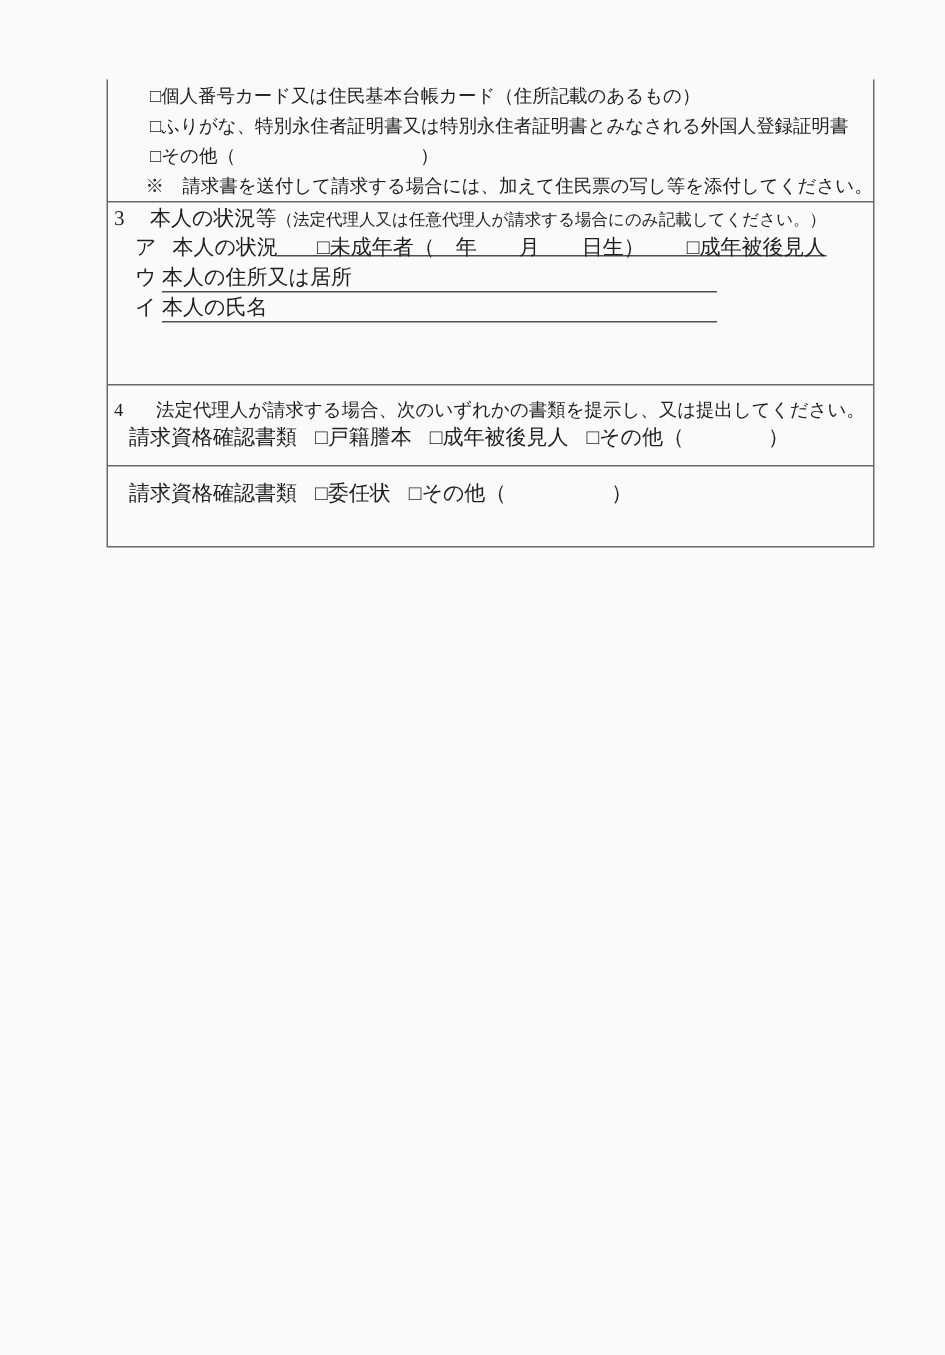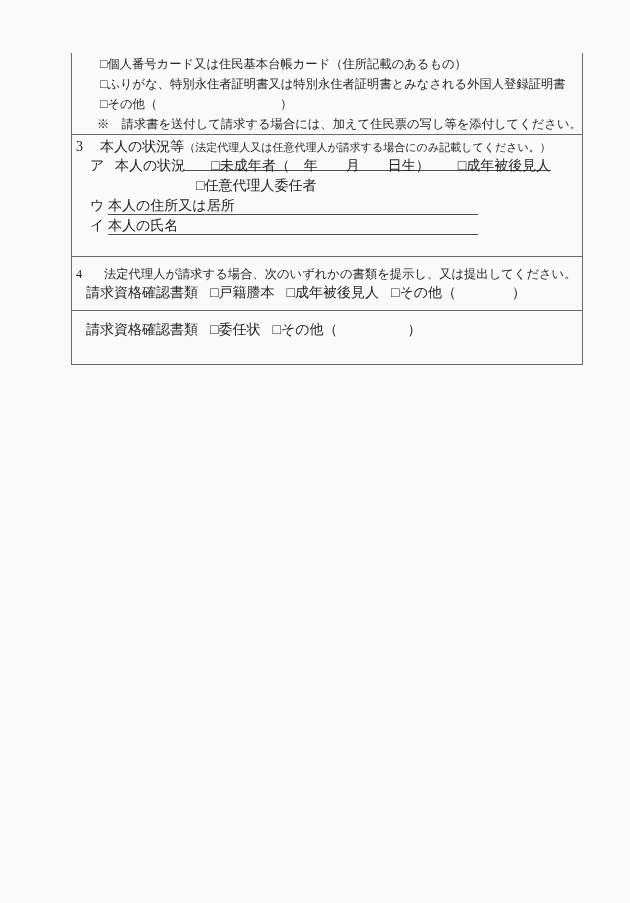--- a/index.html
+++ b/index.html
@@ -72,21 +72,20 @@
   <div class="row r1">
     <div class="line s pl28">□個人番号カード又は住民基本台帳カード（住所記載のあるもの）</div>
     <div class="line s pl28">□ふりがな、特別永住者証明書又は特別永住者証明書とみなされる外国人登録証明書</div>
     <div class="line s pl28">□その他（　　　　　　　　　　）</div>
     <div class="line s pl25">※　請求書を送付して請求する場合には、加えて住民票の写し等を添付してください。</div>
   </div>
 
   <div class="row r2">
     <div class="line pl4"><span class="num">3</span><span class="m">本人の状況等</span><span class="note">（法定代理人又は任意代理人が請求する場合にのみ記載してください。）</span></div>
     <div class="line m pl18"><span class="amark">ア</span><span>本人の状況</span><span class="aopt1">□未成年者（　年　　月　　日生）</span><span class="aopt2">□成年被後見人</span></div>
-    <div class="line m pl124">□任意代理人委任者</div>
     <div class="line m pl18"><span class="kmark">ウ</span><span class="ufield">本人の住所又は居所</span></div>
     <div class="line m pl18"><span class="kmark">イ</span><span class="ufield">本人の氏名</span></div>
   </div>
 
   <div class="row r3">
     <div class="line pl4"><span class="numw">4</span><span class="s">法定代理人が請求する場合、次のいずれかの書類を提示し、又は提出してください。</span></div>
     <div class="line m pl14"><span>請求資格確認書類</span><span class="opt">□戸籍謄本</span><span class="opt">□成年被後見人</span><span class="opt">□その他（　　　　）</span></div>
   </div>
 
   <div class="row r4">

